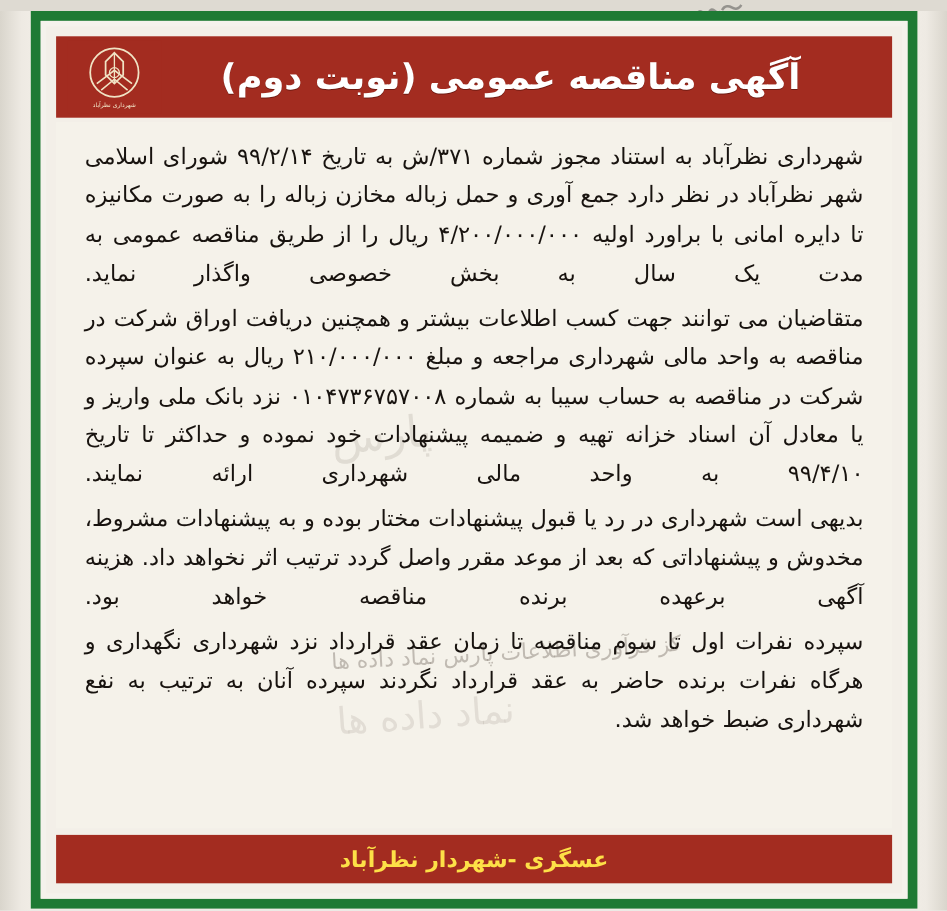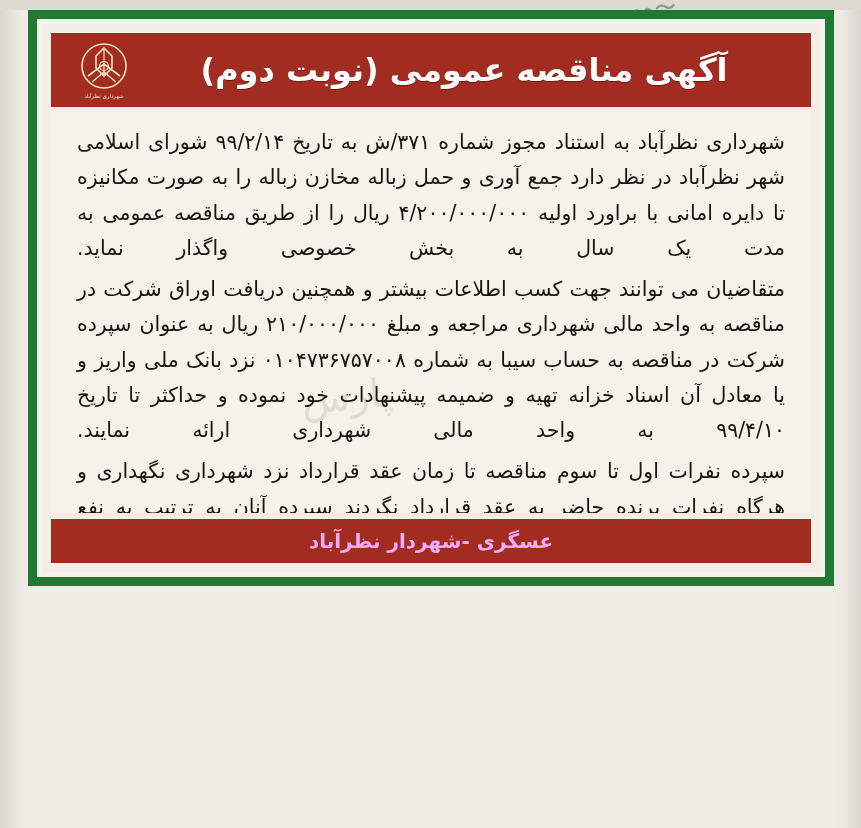--- a/index.html
+++ b/index.html
@@ -15,21 +15,21 @@
     overflow: hidden;
     font-family: "DejaVu Sans", sans-serif;
   }
 
   
   .outer-frame {
     position: absolute;
     left: 28px;
     top: 10px;
     width: 806px;
-    height: 576px;
+    height: 816px;
     border: 9px solid #1f7a34;
     box-sizing: border-box;
     background: #f3efe8;
   }
   .inner-gap {
     position: absolute;
     left: 0; top: 0; right: 0; bottom: 0;
     border: 5px solid #f5f2ec;
     box-sizing: border-box;
   }
@@ -117,21 +117,21 @@
   .wm3 { left: 255px; top: 520px; transform: rotate(-4deg); font-size: 34px; color: rgba(150,140,130,0.20); letter-spacing: 2px;}
 
   
   .footer-bar {
     position: absolute;
     left: 14px;
     right: 14px;
     bottom: 14px;
     height: 44px;
     background: #a32c20;
-    color: #f0abfc;
+    color: #fde047;
     display: flex;
     align-items: center;
     justify-content: center;
     font-size: 20px;
     font-weight: bold;
   }
 
   
   .edge-left {
     position: absolute;
@@ -189,20 +189,21 @@
       <div class="header-title">آگهی مناقصه عمومی (نوبت دوم)</div>
     </div>
 
     <div class="body-panel">
       <div class="wm wm1">پارس</div>
       <div class="wm wm2">کز فرآوری اطلاعات پارس نماد داده ها</div>
       <div class="wm wm3">نماد داده ها</div>
 
       <p class="para">شهرداری نظرآباد به استناد مجوز شماره ۳۷۱/ش به تاریخ ۹۹/۲/۱۴ شورای اسلامی شهر نظرآباد در نظر دارد جمع آوری و حمل زباله مخازن زباله را به صورت مکانیزه تا دایره امانی با براورد اولیه ۴/۲۰۰/۰۰۰/۰۰۰ ریال را از طریق مناقصه عمومی به مدت یک سال به بخش خصوصی واگذار نماید.</p>
       <p class="para">متقاضیان می توانند جهت کسب اطلاعات بیشتر و همچنین دریافت اوراق شرکت در مناقصه به واحد مالی شهرداری مراجعه و مبلغ ۲۱۰/۰۰۰/۰۰۰ ریال به عنوان سپرده شرکت در مناقصه به حساب سیبا به شماره ۰۱۰۴۷۳۶۷۵۷۰۰۸ نزد بانک ملی واریز و یا معادل آن اسناد خزانه تهیه و ضمیمه پیشنهادات خود نموده و حداکثر تا تاریخ ۹۹/۴/۱۰ به واحد مالی شهرداری ارائه نمایند.</p>
+      <p class="para">بدیهی است شهرداری در رد یا قبول پیشنهادات مختار بوده و به پیشنهادات مشروط، مخدوش و پیشنهاداتی که بعد از موعد مقرر واصل گردد ترتیب اثر نخواهد داد. هزینه آگهی برعهده برنده مناقصه خواهد بود.</p>
       <p class="para last-free">سپرده نفرات اول تا سوم مناقصه تا زمان عقد قرارداد نزد شهرداری نگهداری و هرگاه نفرات برنده حاضر به عقد قرارداد نگردند سپرده آنان به ترتیب به نفع شهرداری ضبط خواهد شد.</p>
     </div>
 
     <div class="footer-bar">
       <span>عسگری -شهردار نظرآباد</span>
     </div>
   </div>
 </div>
 
 </body></html>

